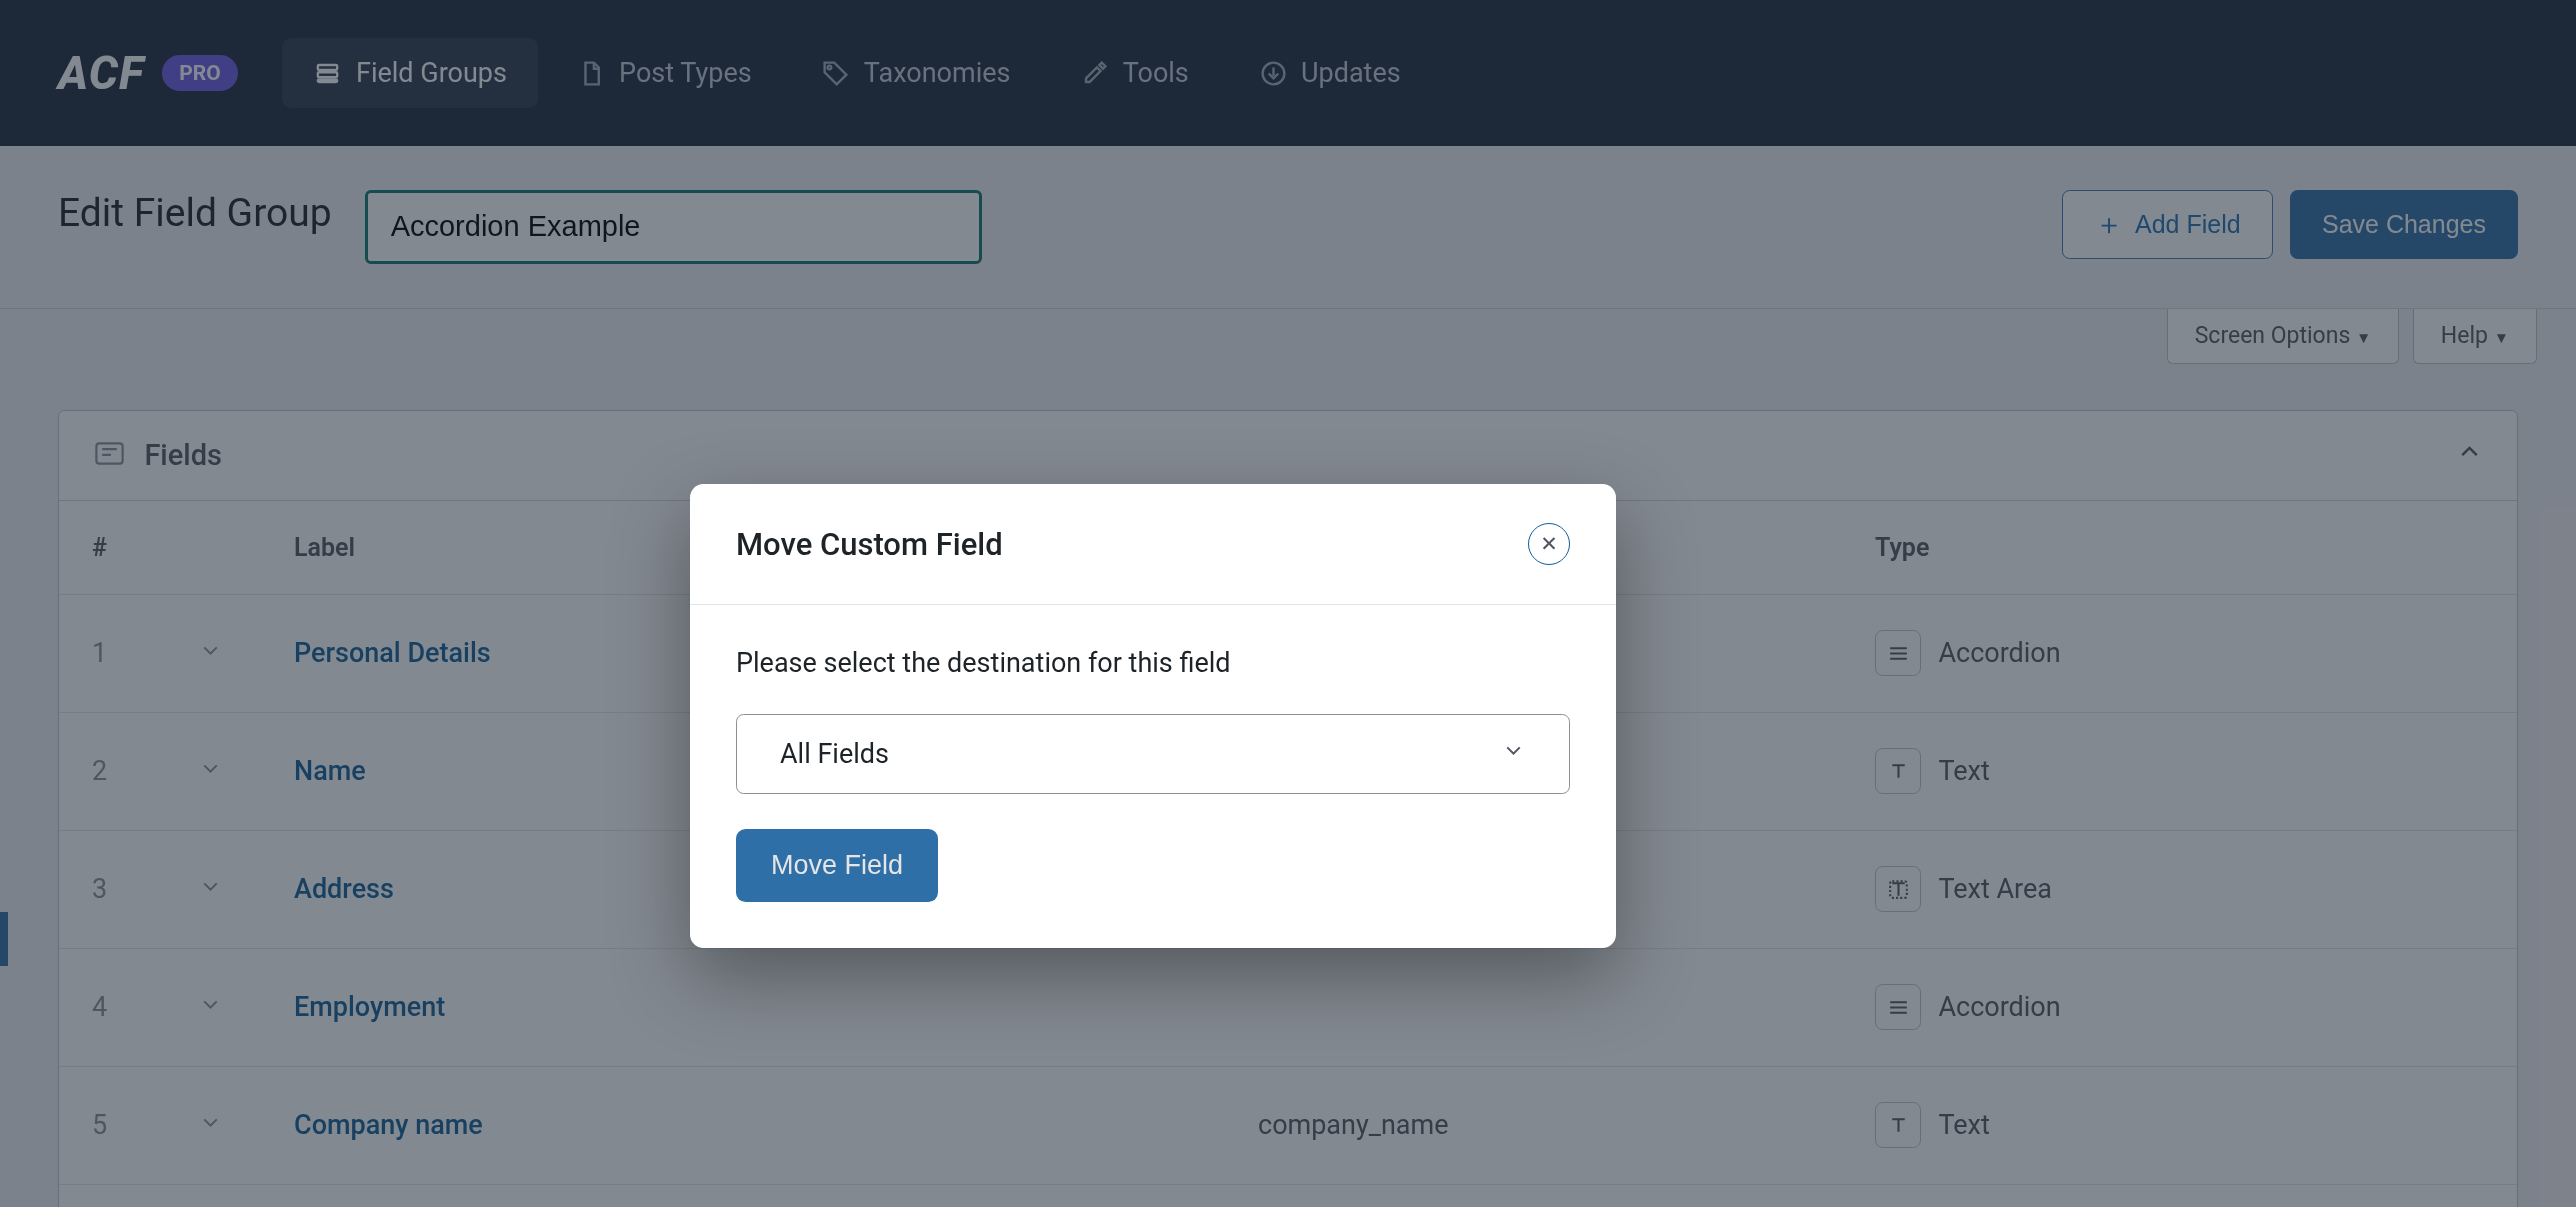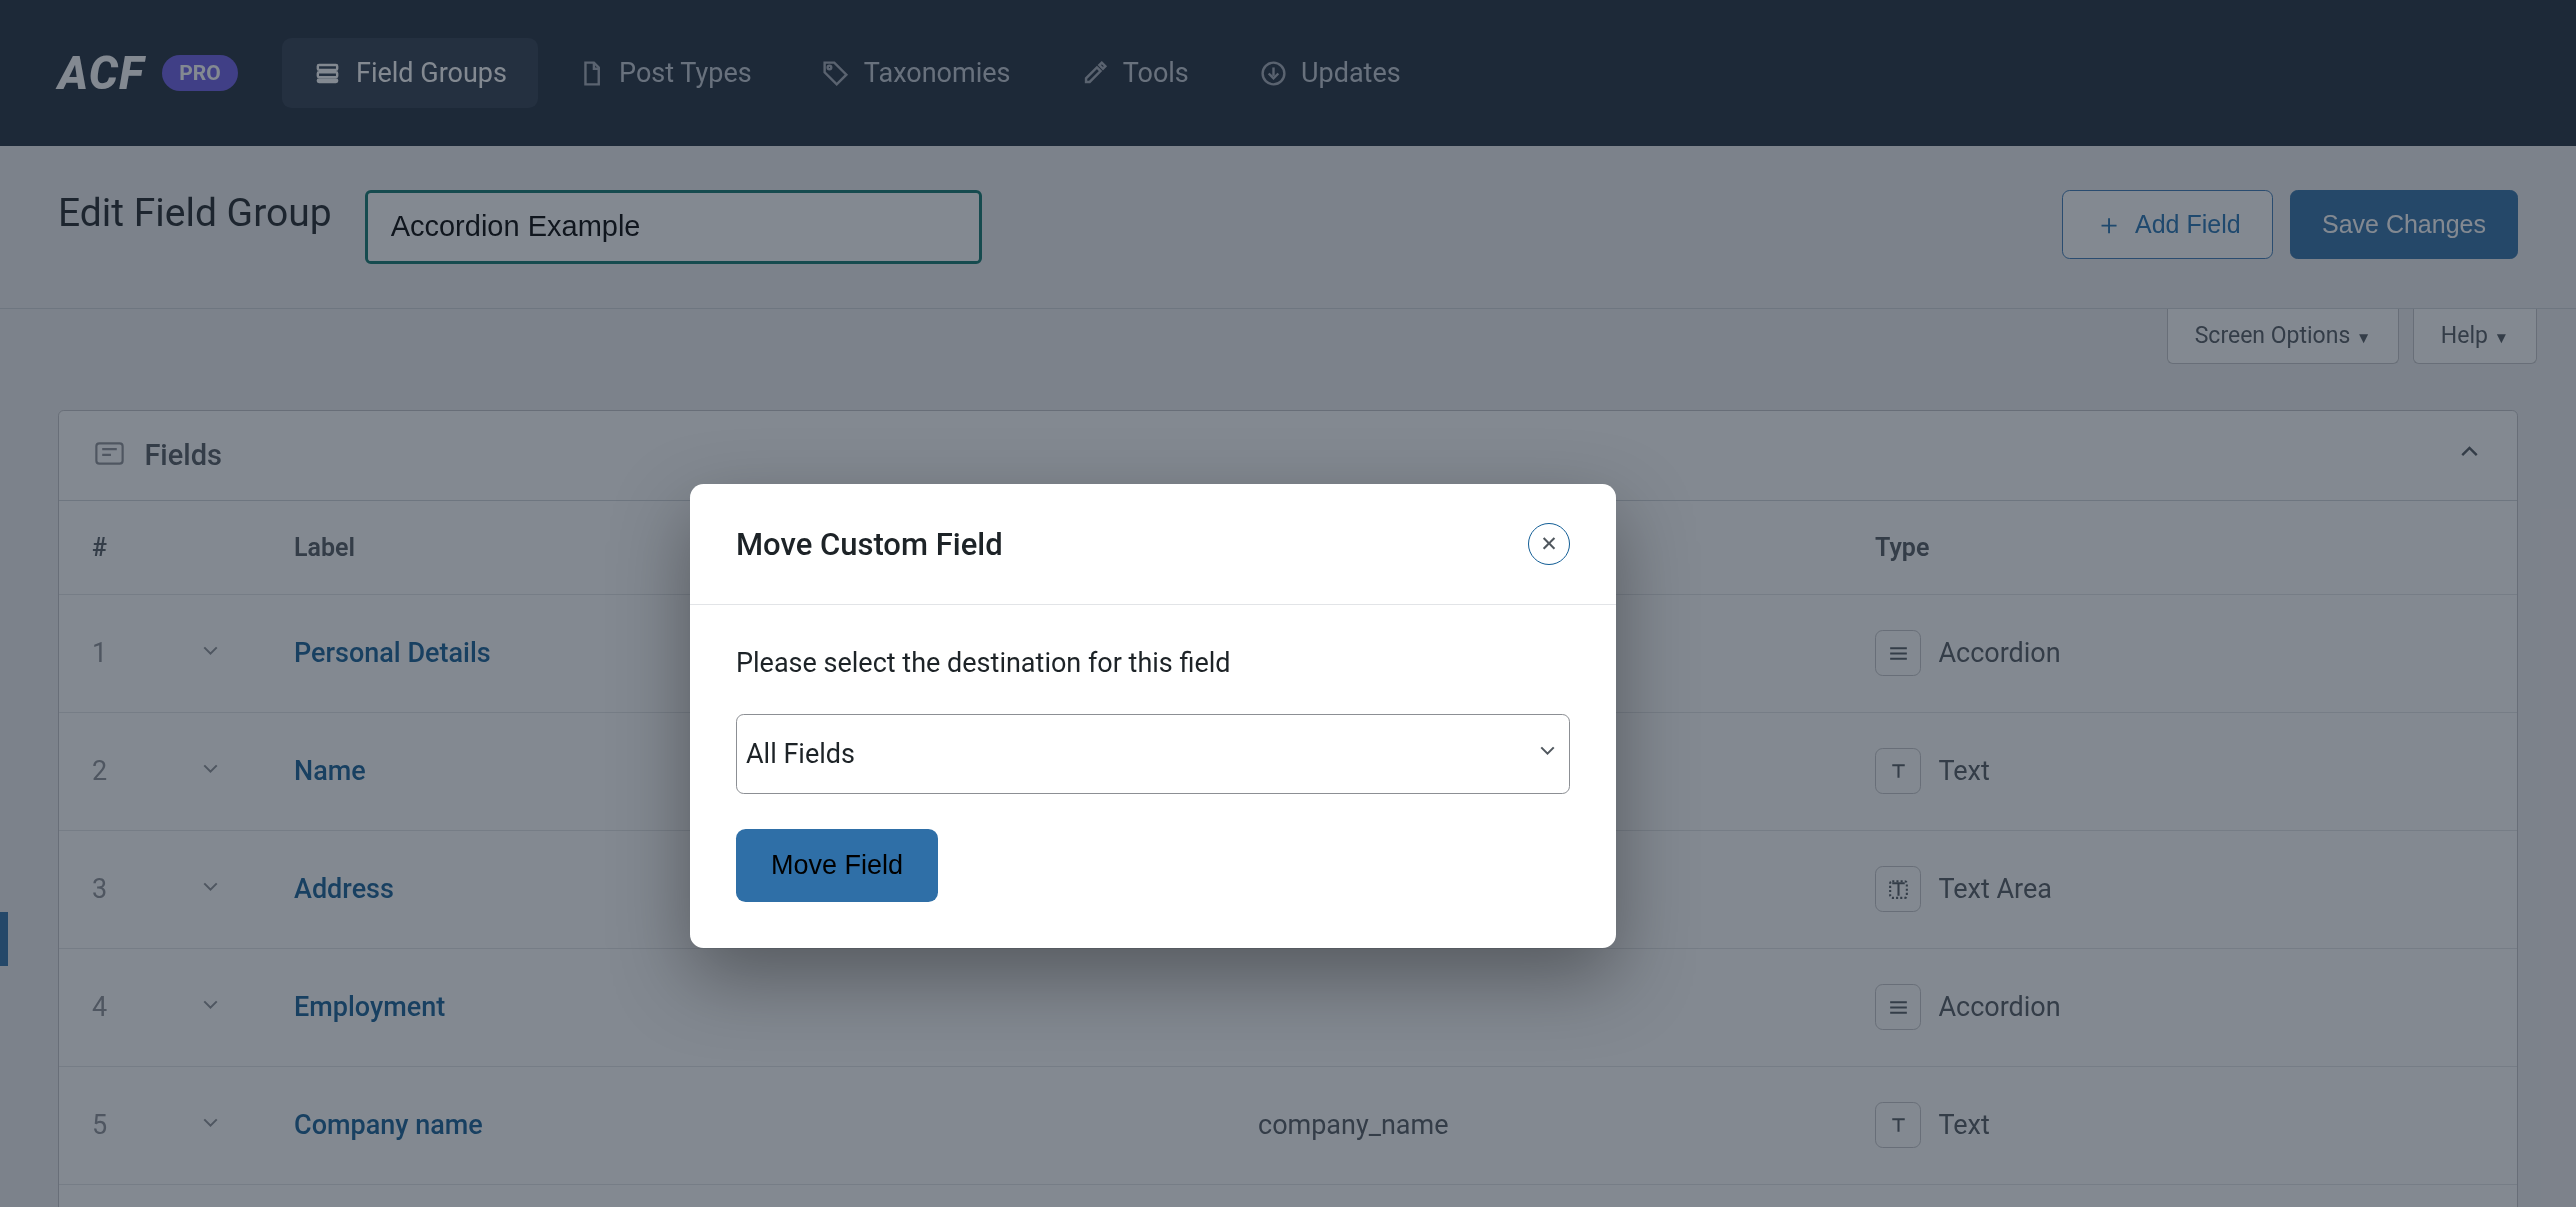--- a/index.html
+++ b/index.html
@@ -183,33 +183,33 @@
   border-radius: 50%;
   display: inline-flex; align-items: center; justify-content: center;
   color: #50575e; cursor: pointer; font-size: 21px;
 }
 .modal-body { padding: 42px 46px 46px; }
 .modal-text { font-size: 27px; color: #1d2327; margin-bottom: 35px; }
 .select {
   width: 100%;
   border: 1px solid #8c8f94;
   border-radius: 7.7px;
-  padding: 23px 9px;
+  padding: 23px 43px;
   font-size: 27px;
   display: flex;
   justify-content: space-between;
   align-items: center;
   cursor: pointer;
   margin-bottom: 35px;
   color: #1d2327;
 }
 .sel-caret svg { width: 25px; height: 25px; stroke: #50575e; }
 .modal-btn {
   background: #2f6fa7;
-  color: #000000;
+  color: #e5e5e5;
   border: none;
   border-radius: 9.6px;
   padding: 21px 35px;
   font-size: 27px;
   cursor: pointer;
 }
 
 
 .page-content { position: relative; z-index: 0; }
 

